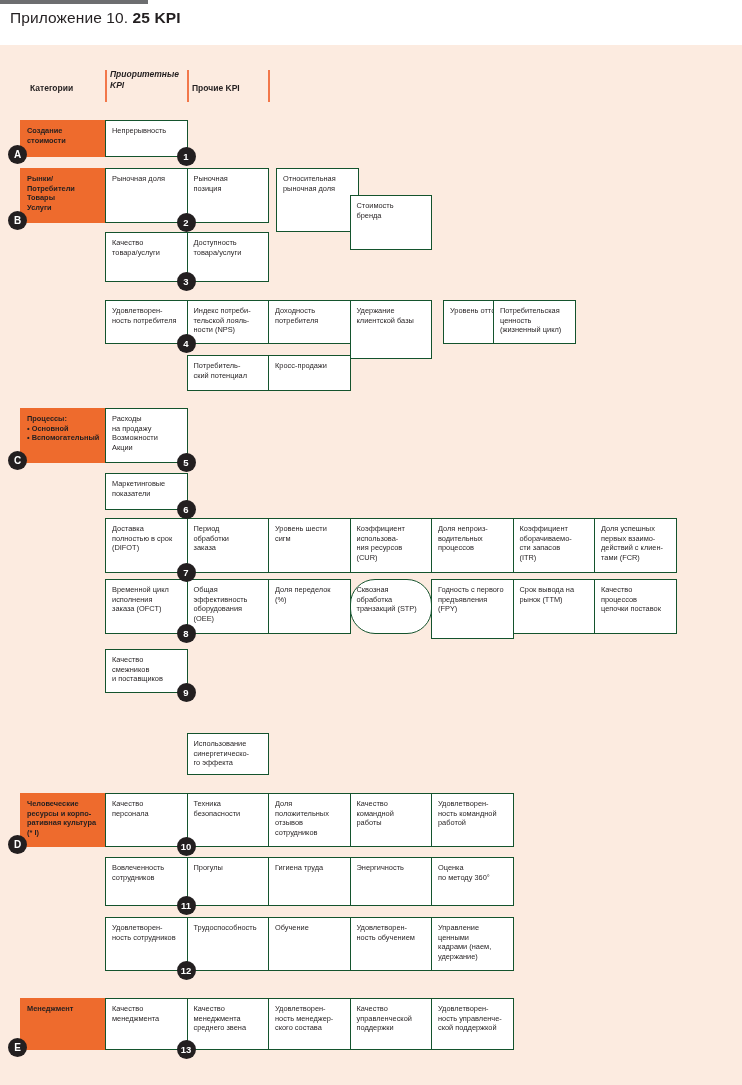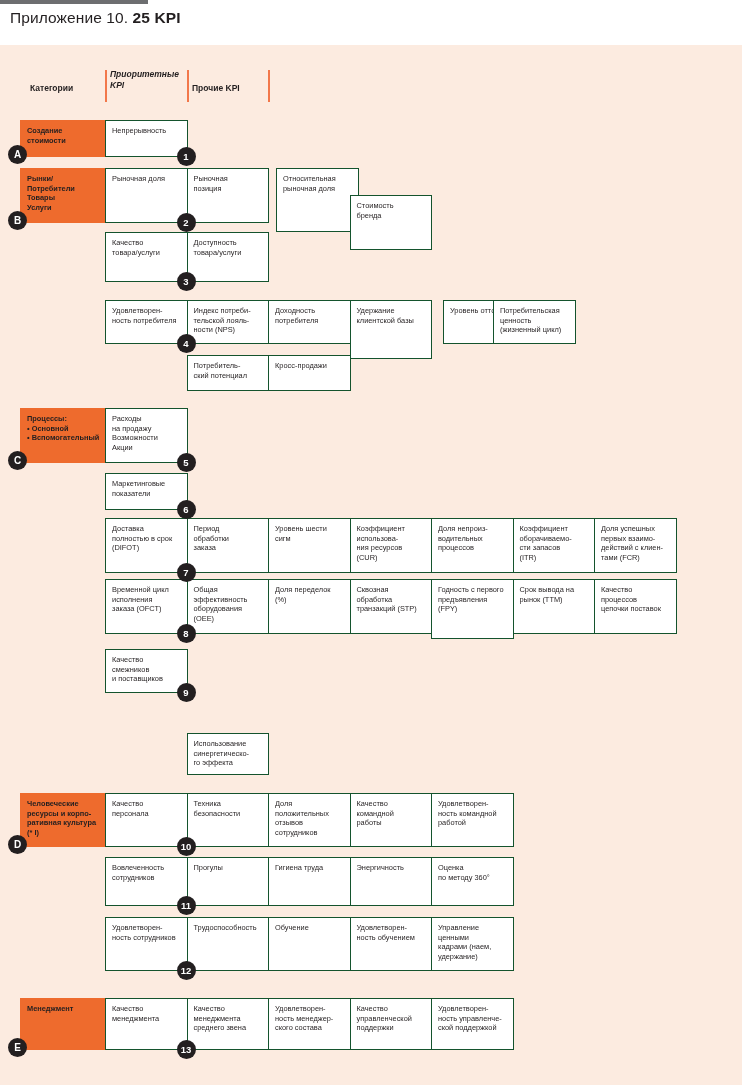--- a/index.html
+++ b/index.html
@@ -189,21 +189,21 @@
       <div class="badge num" style="left: 176.5px; top: 518px;">7</div>
       <div class="cell" style="left: 105px; top: 534px; width: 100px; height: 55px;">Временной цикл
 исполнения
 заказа (OFCT)</div>
       <div class="cell" style="left: 186.5px; top: 534px; width: 82.5px; height: 55px;">Общая
 эффективность
 оборудования
 (OEE)</div>
       <div class="cell" style="left: 268px; top: 534px; width: 82.5px; height: 55px;">Доля переделок
 (%)</div>
-      <div class="cell" style="left: 349.5px; top: 534px; width: 82.5px; height: 55px;">Сквозная
+      <div class="cell" style="left: 349.5px; top: 534px; width: 82.5px; height: 55px; border-radius: 25px;">Сквозная
 обработка
 транзакций (STP)</div>
       <div class="cell" style="left: 431px; top: 534px; width: 82.5px; height: 60px;">Годность с первого
 предъявления
 (FPY)</div>
       <div class="cell" style="left: 512.5px; top: 534px; width: 82.5px; height: 55px;">Срок вывода на
 рынок (TTM)</div>
       <div class="cell" style="left: 594px; top: 534px; width: 82.5px; height: 55px;">Качество
 процессов
 цепочки поставок</div>

